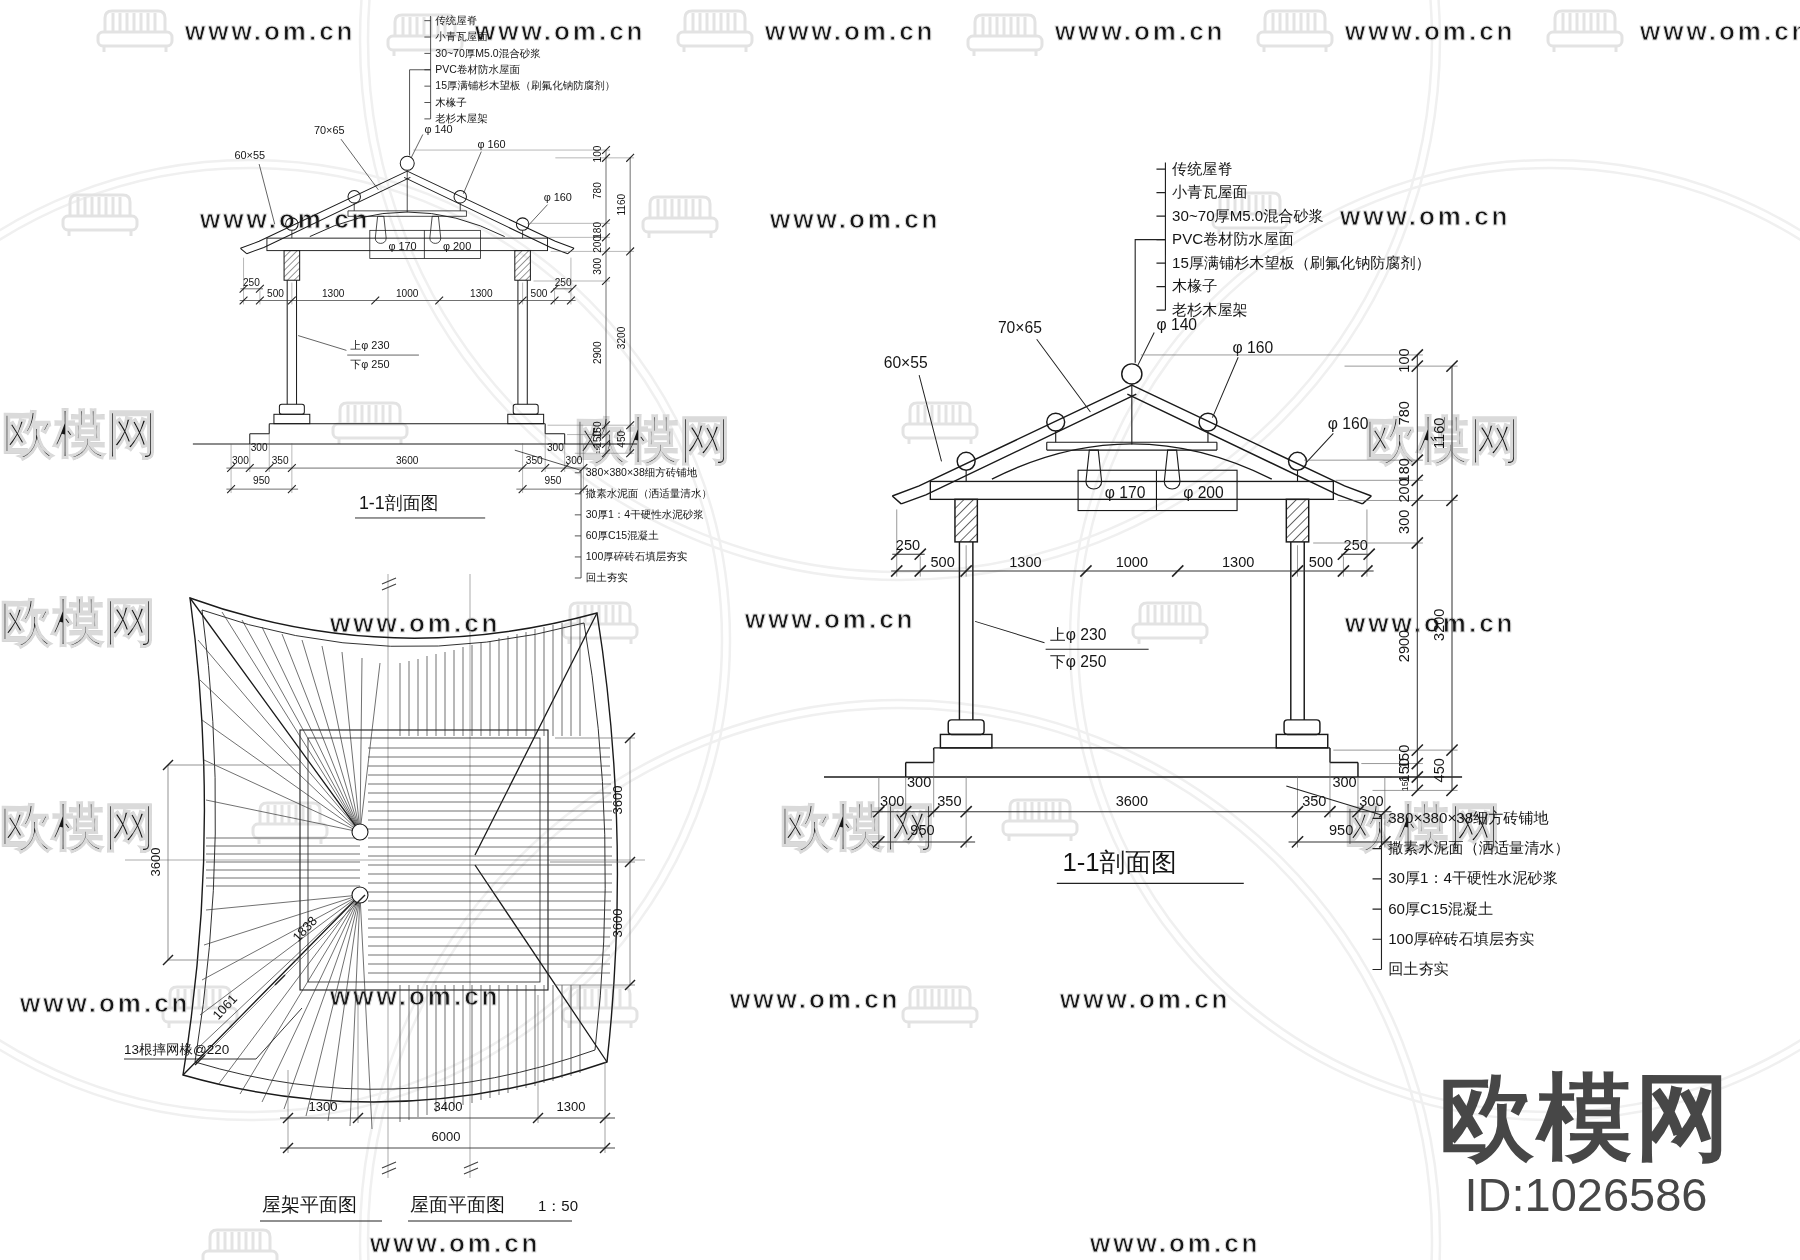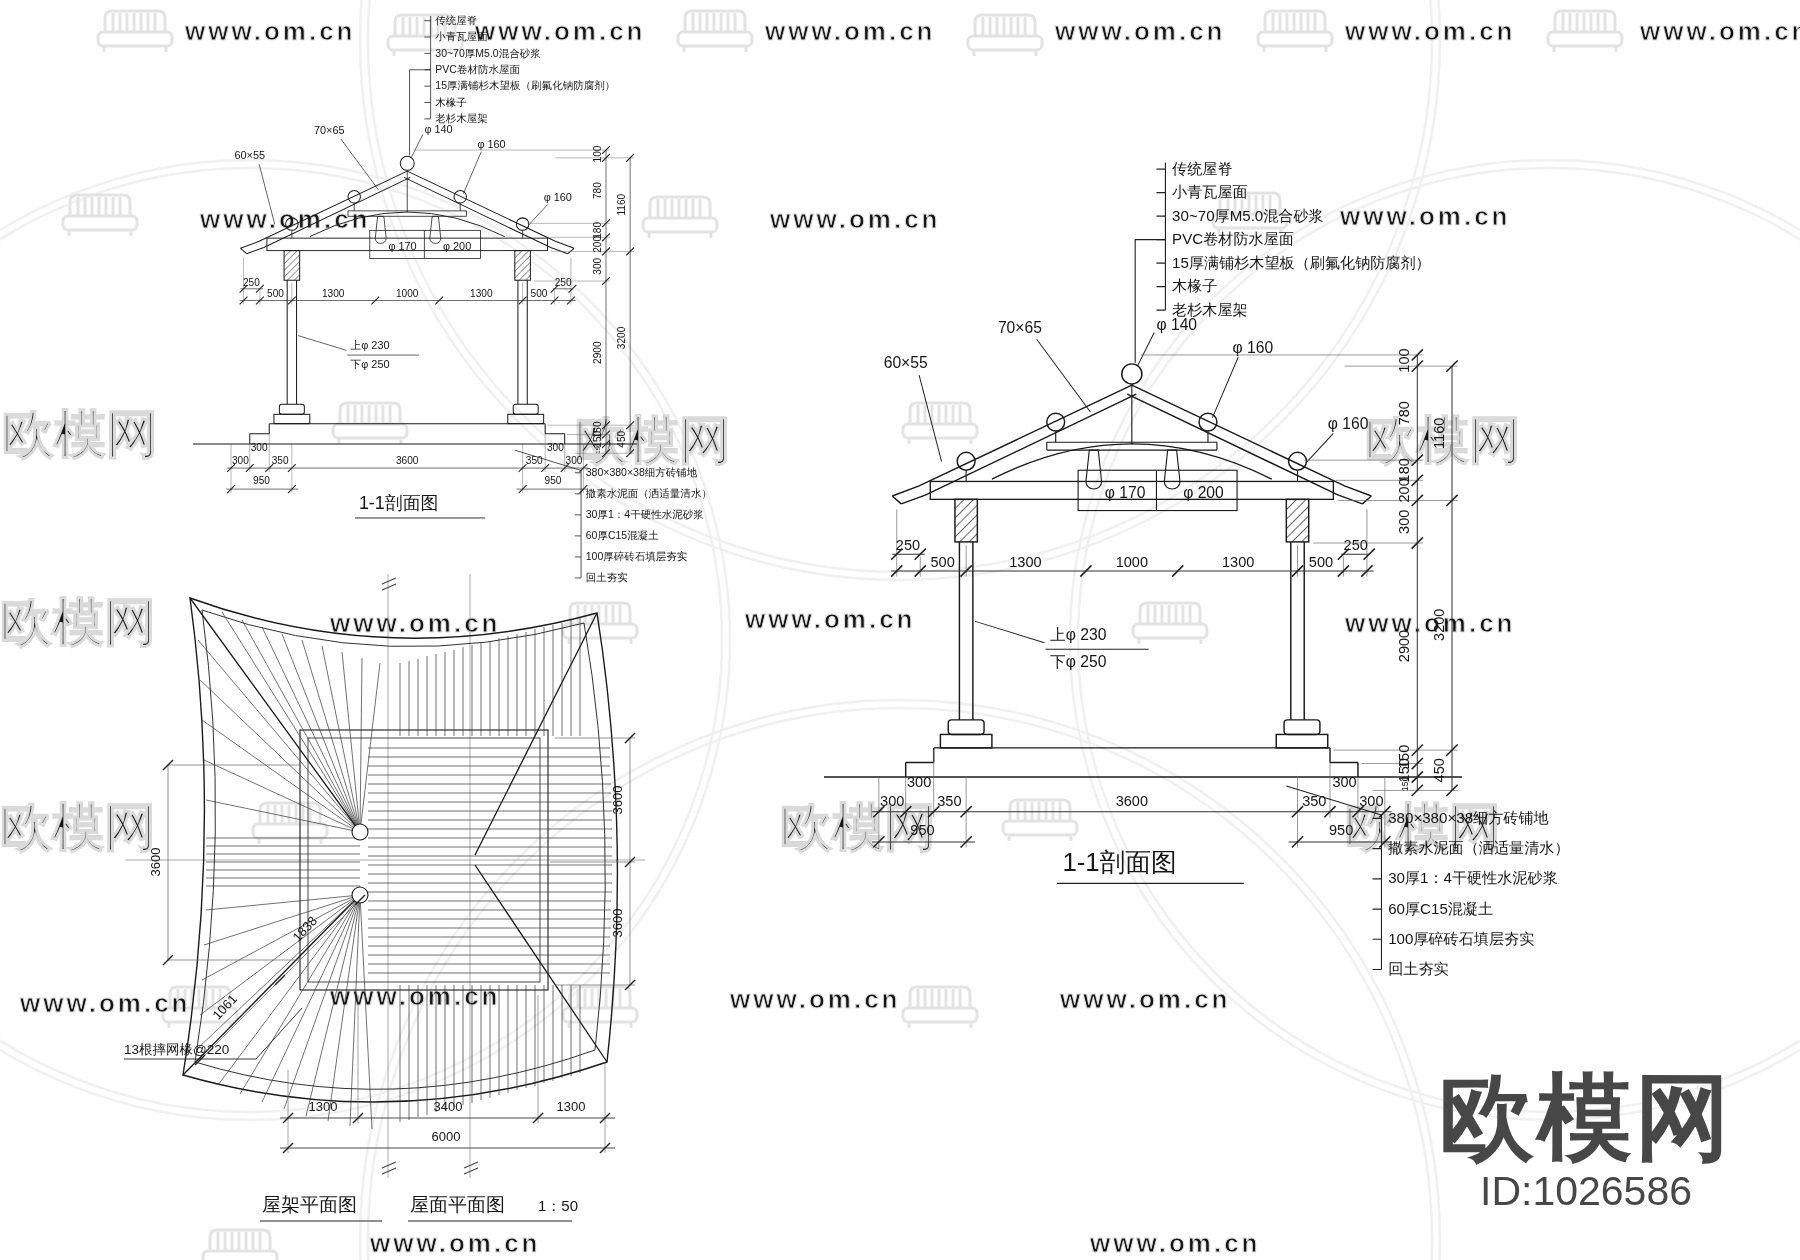--- a/index.html
+++ b/index.html
@@ -4,21 +4,21 @@
 <style>
   html,body{margin:0;padding:0;background:#fff;}
   #stage{position:relative;width:1800px;height:1260px;background:#fff;overflow:hidden;
          font-family:"Liberation Sans",sans-serif;}
   svg{position:absolute;}
   svg text{font-family:"Liberation Sans",sans-serif;fill:#151515;}
   .wm text{font-weight:bold;}
   #brand-logo{position:absolute;left:1372px;top:1068px;width:428px;text-align:center;
               color:#474747;line-height:1.05;}
   #brand-logo .nm{font-size:95px;font-weight:600;letter-spacing:3px;}
-  #brand-logo .idt{font-size:41px;font-weight:500;margin-top:2px;}
+  #brand-logo .idt{font-size:47px;font-weight:500;margin-top:2px;}
 </style>
 </head>
 <body>
 
 <div id="stage">
 
 <svg class="wm" width="1800" height="1260" viewBox="0 0 1800 1260" style="left:0;top:0;">
   <defs>
     <symbol id="sofa" viewBox="0 0 80 50">
       <g fill="none" stroke="#e3e3e3" stroke-width="3">

